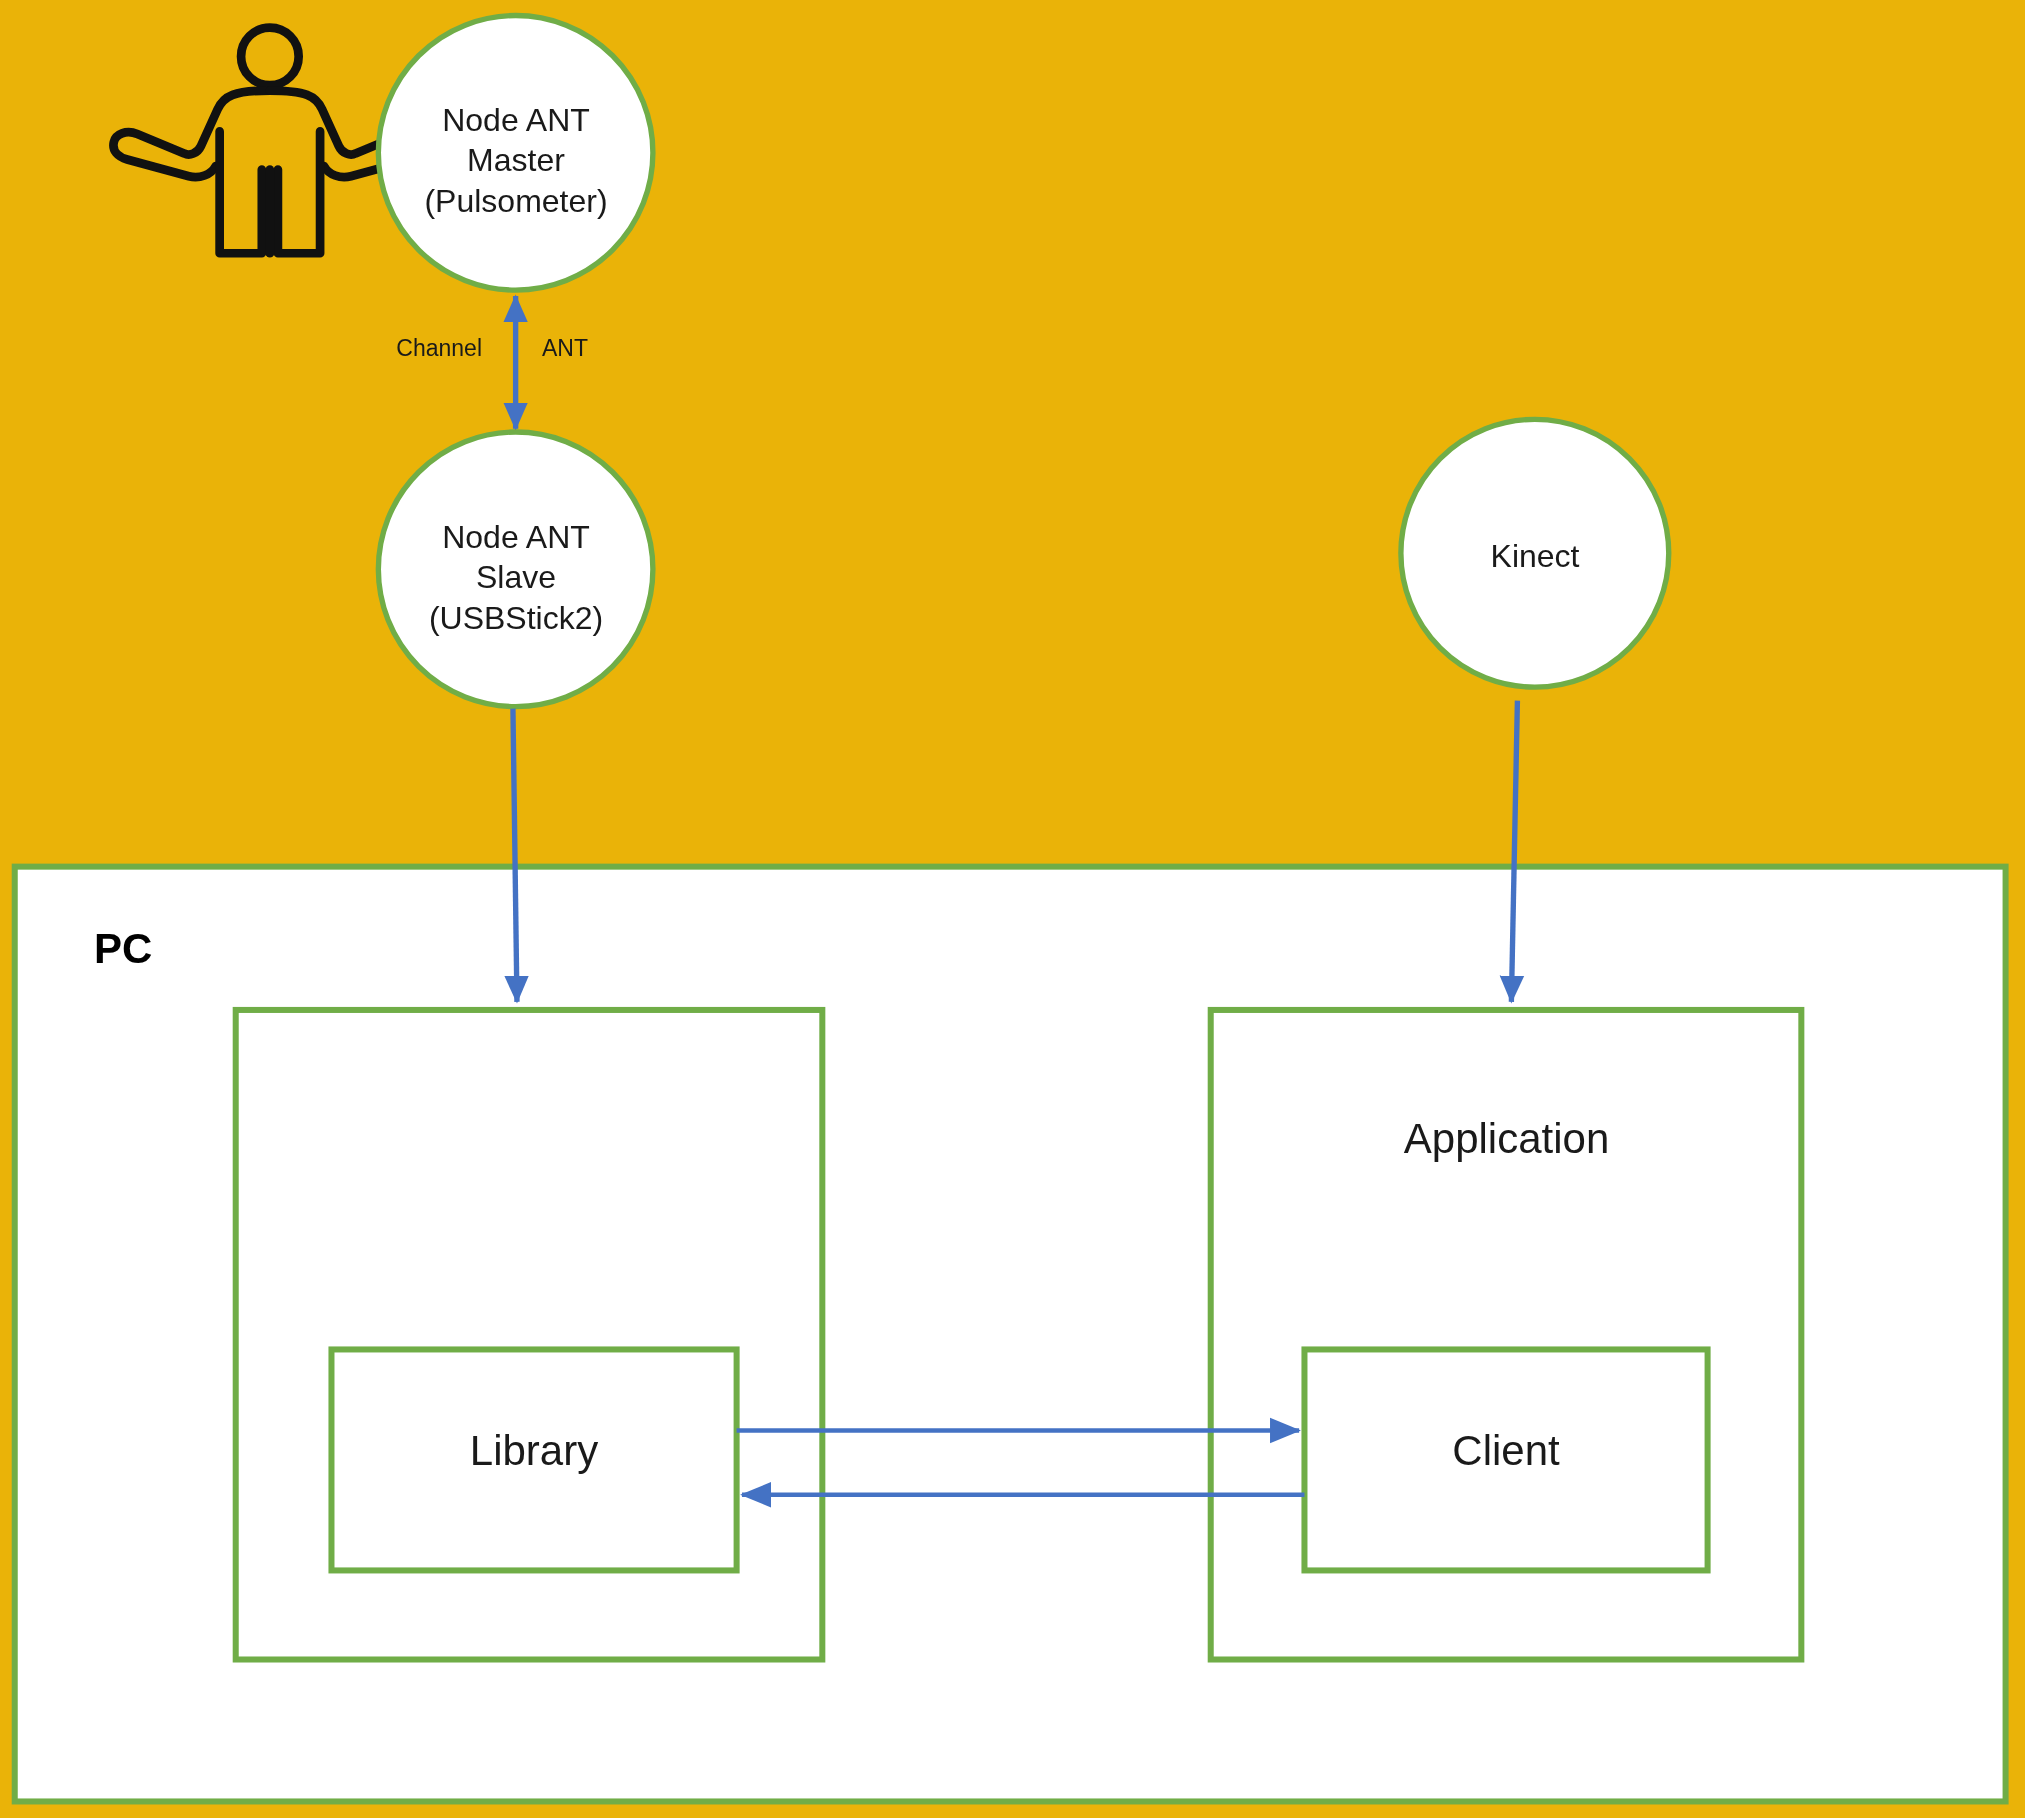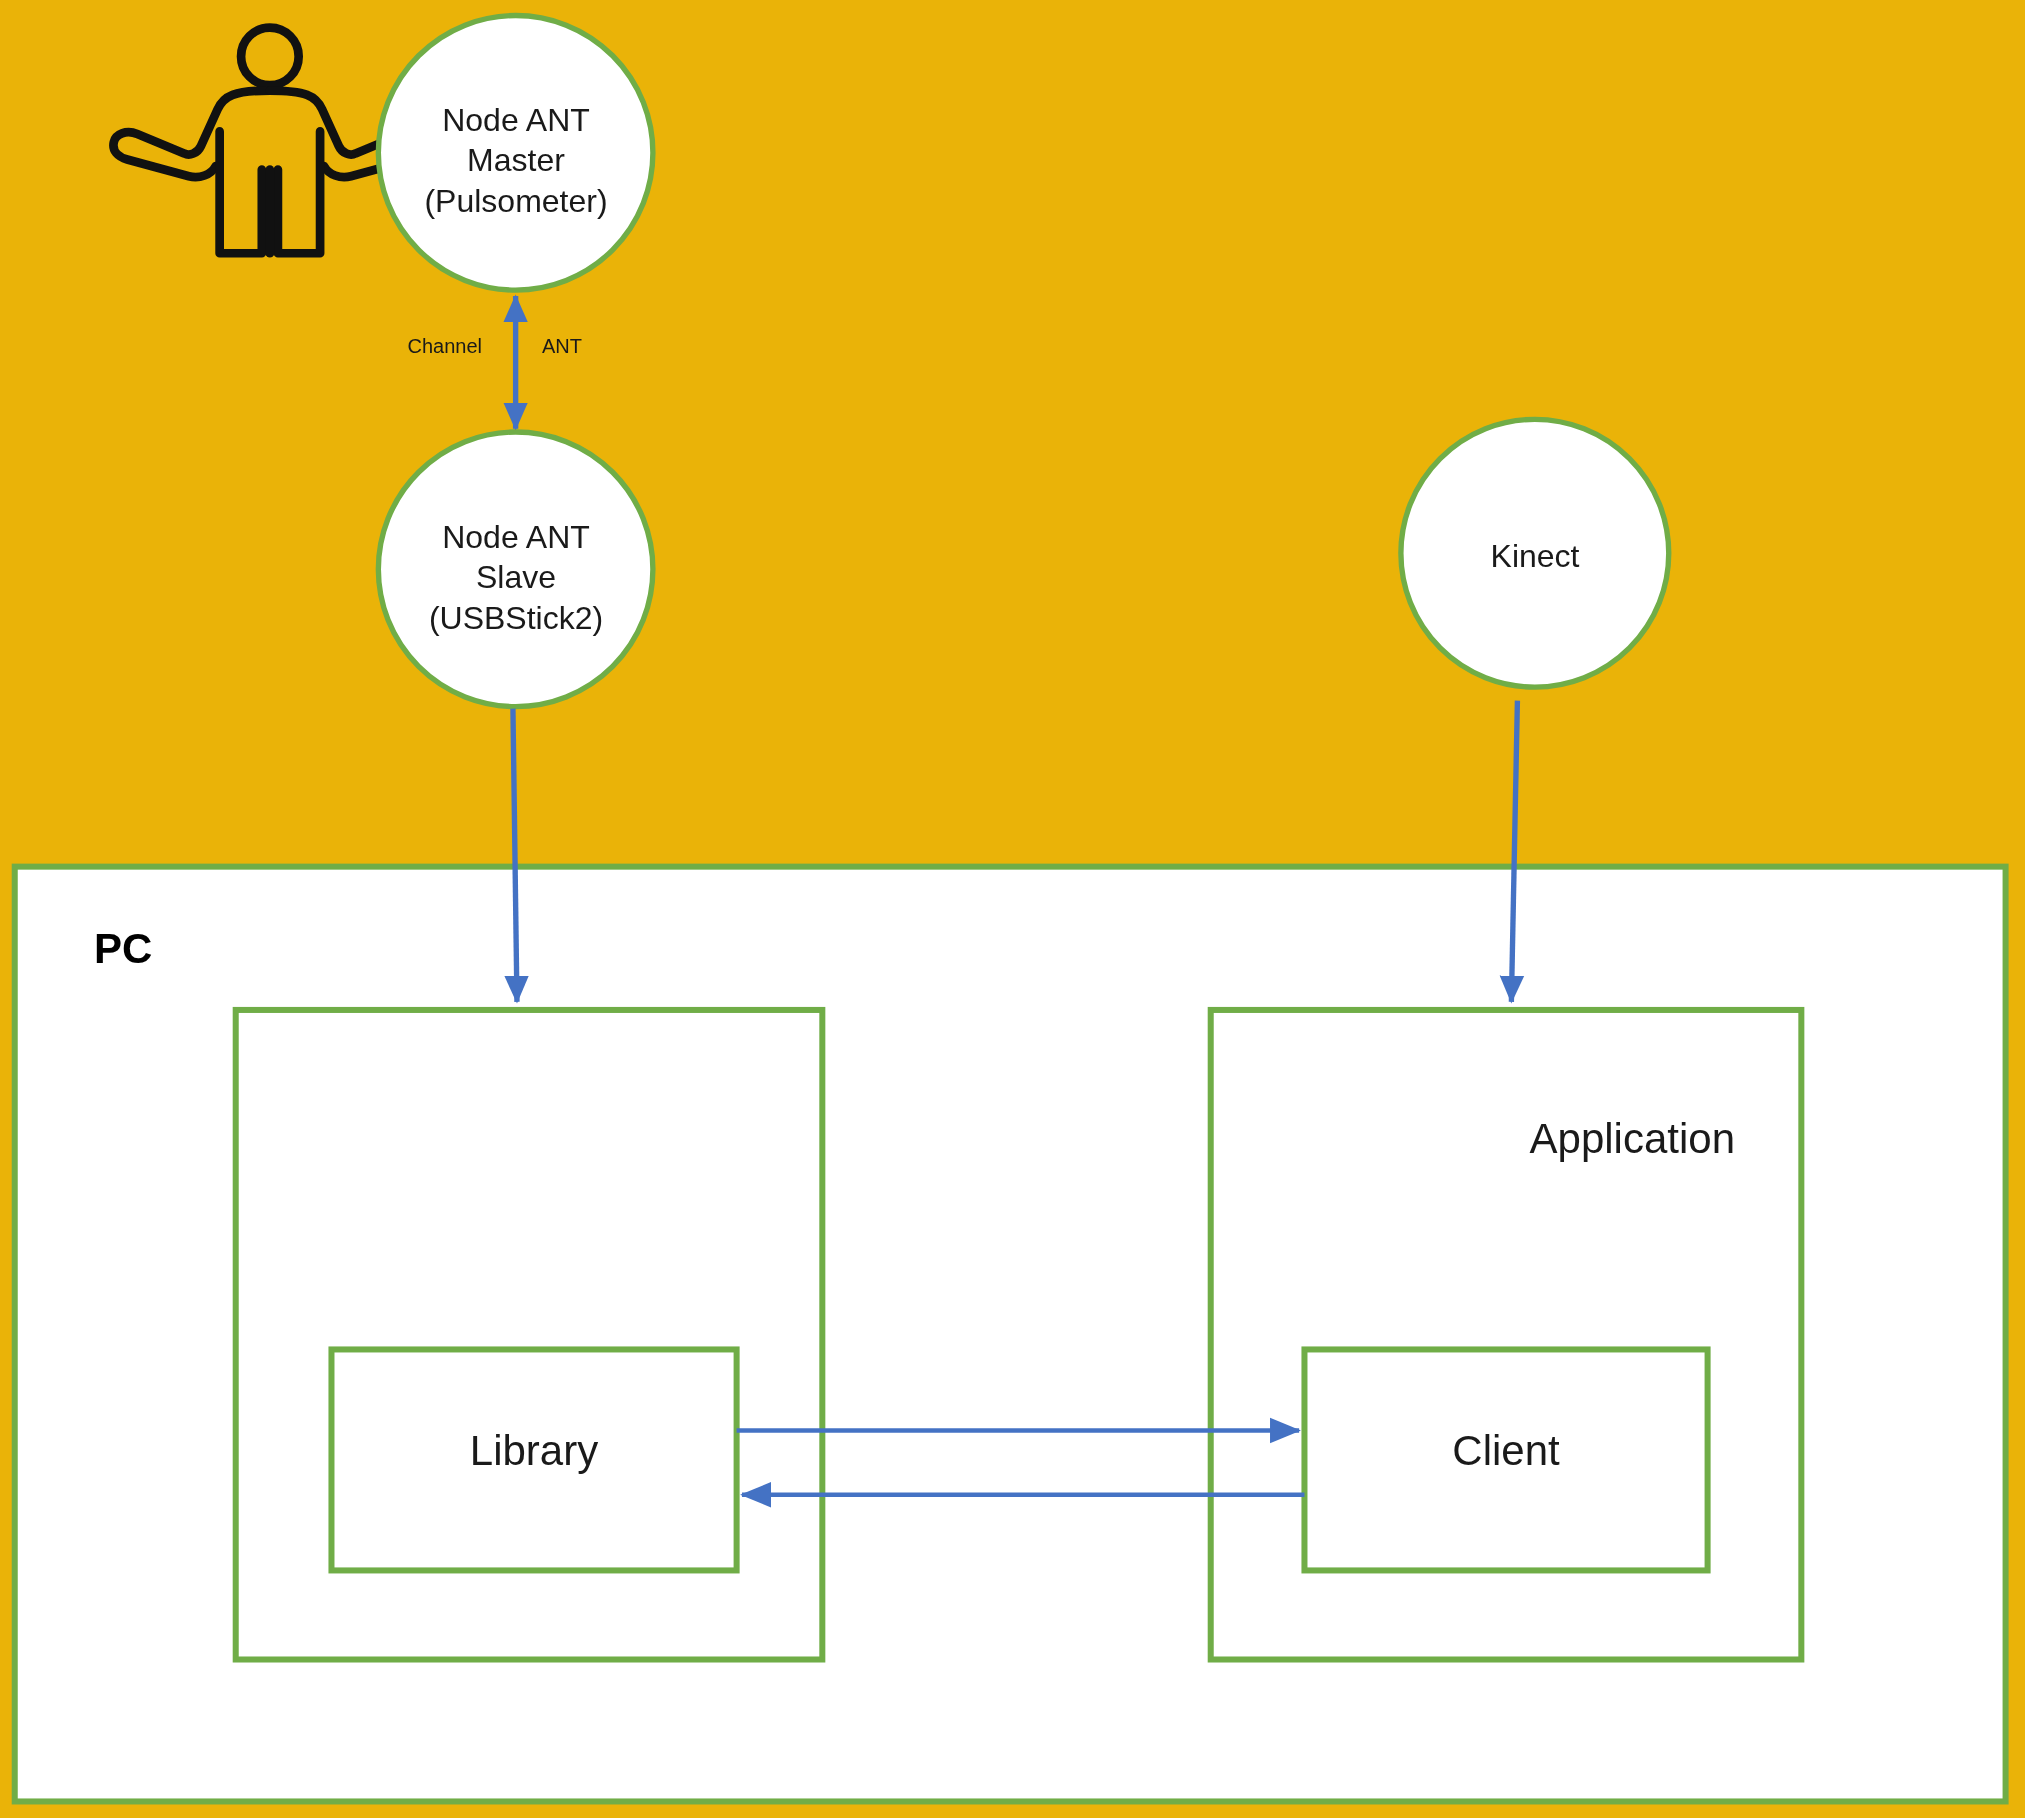--- a/index.html
+++ b/index.html
@@ -52,21 +52,21 @@
   }
   
   .pc-label {
     font-size: 42px;
     font-weight: 700;
     text-align: left;
     color: #000000;
   }
   
   .edge-label {
-    font-size: 20px;
+    font-size: 23px;
     font-weight: 400;
     color: #1a1a1a;
   }
 </style>
 </head>
 <body>
 
 <div id="diagram-root">
 
   <svg id="diagram-svg" viewBox="0 0 3024 2716" xmlns="http://www.w3.org/2000/svg">
@@ -146,18 +146,18 @@
 
   <div class="edge-label" style="position:absolute; left:221px; top:335px; width:261px; text-align:right;">Channel</div>
 
   <div class="edge-label" style="position:absolute; left:542px; top:335px; width:201px; text-align:left;">ANT</div>
 
   <div class="node-label pc-label" style="left:94px; top:911px; width:268px;margin-top:12px;">PC</div>
 
 
   <div class="node-label inner-label" style="left:365px; top:1425px; width:338px;">Library</div>
 
-  <div class="node-label container-label" style="left:1278px; top:1113px; width:457px;text-align:right;">Application</div>
+  <div class="node-label container-label" style="left:1278px; top:1113px; width:457px;">Application</div>
 
   <div class="node-label inner-label" style="left:1338px; top:1425px; width:336px;">Client</div>
 
 </div>
 
 
 </body></html>

